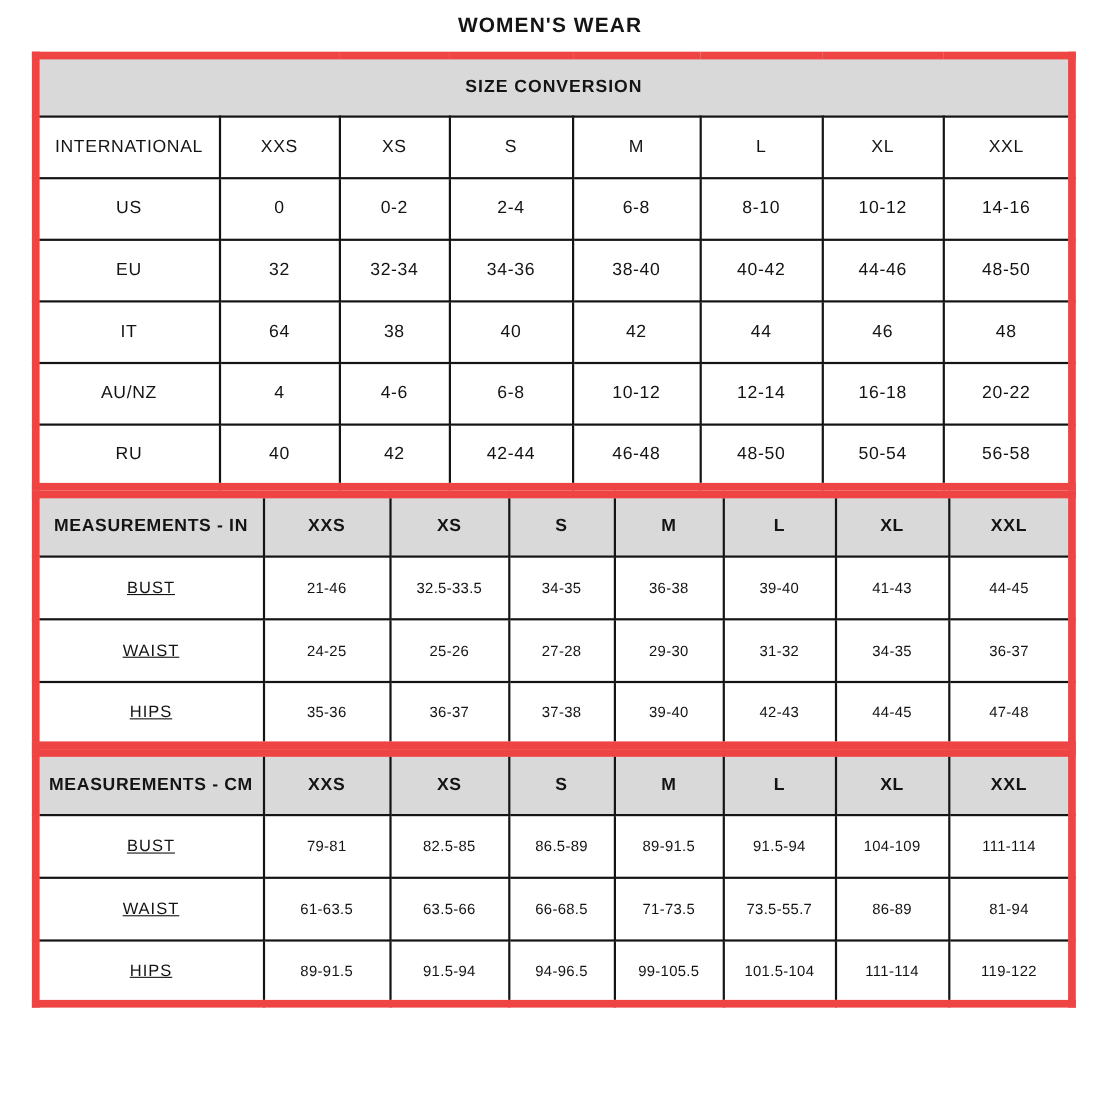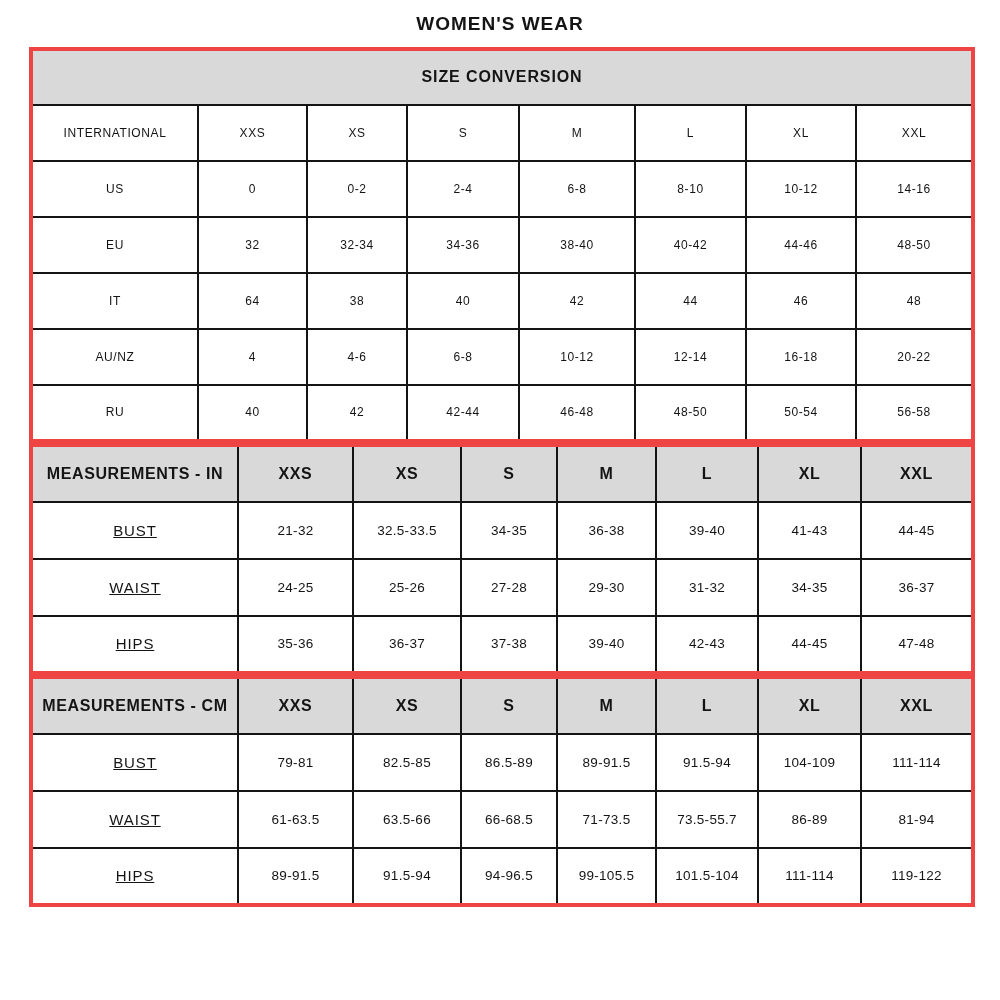--- a/index.html
+++ b/index.html
@@ -17,33 +17,33 @@
     font-size: 19px;
     font-weight: 700;
     letter-spacing: 1px;
     margin: 13px 0 11px 0;
     line-height: 1.2;
   }
   table {
     border-collapse: collapse;
     width: 942px;
     table-layout: fixed;
-    border: 4px solid #ef4444;
+    border: 7px solid #ef4444;
     padding-left: 20px;
   }
   td, th {
     border: 2px solid #141414;
     text-align: center;
     vertical-align: middle;
     padding: 0;
     font-weight: 400;
   }
   
   .t-conv tr { height: 56px; }
-  .t-conv td { font-size: 12px; letter-spacing: 0.6px; }
+  .t-conv td { font-size: 16px; letter-spacing: 0.6px; }
   .t-conv .section-head td {
     background: #d9d9d9;
     font-weight: 700;
     font-size: 16px;
     letter-spacing: 0.9px;
     height: 53px;
   }
   
   .t-meas { }
   .t-meas tr { height: 57px; }
@@ -161,21 +161,21 @@
         <th>S</th>
         <th>M</th>
         <th>L</th>
         <th>XL</th>
         <th>XXL</th>
       </tr>
     </thead>
     <tbody>
       <tr>
         <td class="row-label">BUST</td>
-        <td class="val">21-32</td>
+        <td class="val">21-46</td>
         <td class="val">32.5-33.5</td>
         <td class="val">34-35</td>
         <td class="val">36-38</td>
         <td class="val">39-40</td>
         <td class="val">41-43</td>
         <td class="val">44-45</td>
       </tr>
       <tr>
         <td class="row-label">WAIST</td>
         <td class="val">24-25</td>

